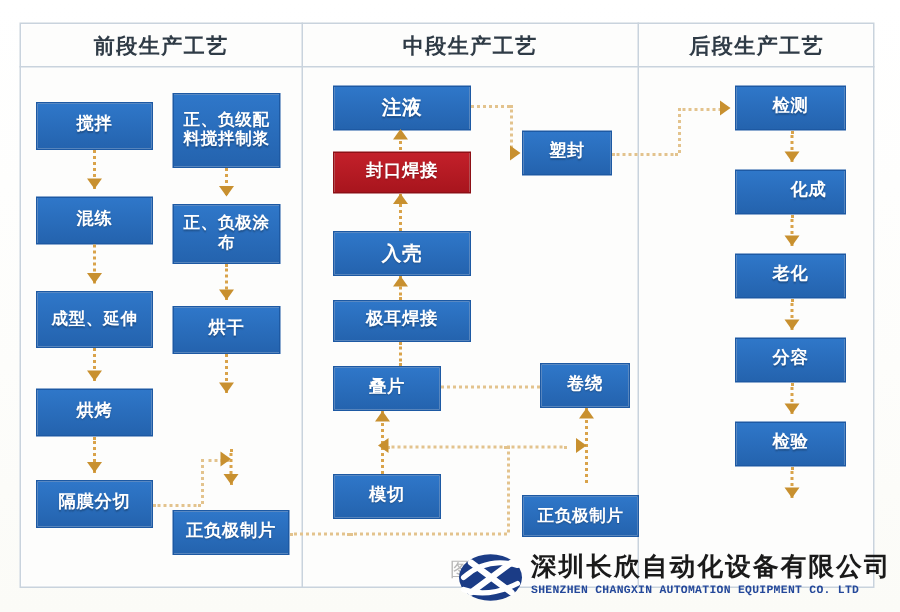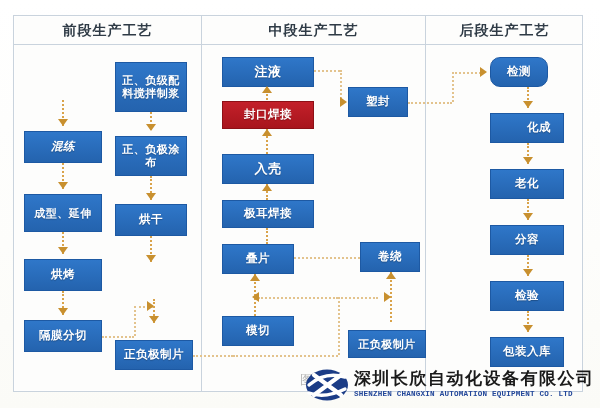--- a/index.html
+++ b/index.html
@@ -74,24 +74,25 @@
 
   <div class="frame"></div>
   <div class="hdrrow"></div>
   <div class="vdiv d1"></div>
   <div class="vdiv d2"></div>
 
   <div class="hdr h1">前段生产工艺</div>
   <div class="hdr h2">中段生产工艺</div>
   <div class="hdr h3">后段生产工艺</div>
 
+  <div class="box" style="left:24px;top:68px;width:78px;height:32px;">搅拌</div>
   <div class="vline" style="left:62px;top:100px;height:26px;"></div>
   <div class="arw down" style="left:58px;top:119px;"></div>
 
-  <div class="box" style="left:24px;top:131px;width:78px;height:32px;font-style:italic;">混练</div>
+  <div class="box" style="left:24px;top:131px;width:78px;height:32px;">混练</div>
   <div class="vline" style="left:62px;top:163px;height:26px;"></div>
   <div class="arw down" style="left:58px;top:182px;"></div>
 
   <div class="box small" style="left:24px;top:194px;width:78px;height:38px;padding:0 6px;">成型、延伸</div>
   <div class="vline" style="left:62px;top:232px;height:22px;"></div>
   <div class="arw down" style="left:58px;top:247px;"></div>
 
   <div class="box" style="left:24px;top:259px;width:78px;height:32px;">烘烤</div>
   <div class="vline" style="left:62px;top:291px;height:24px;"></div>
   <div class="arw down" style="left:58px;top:308px;"></div>
@@ -164,41 +165,40 @@
 
   <div class="box small" style="left:348px;top:330px;width:78px;height:28px;">正负极制片</div>
 
   <div class="arw right" style="left:384px;top:292px;"></div>
 
   <div class="hline pale" style="left:408px;top:102px;width:44px;"></div>
   <div class="vline pale" style="left:452px;top:72px;height:30px;"></div>
   <div class="hline pale" style="left:452px;top:72px;width:32px;"></div>
   <div class="arw right" style="left:480px;top:67px;"></div>
 
-  <div class="box" style="left:490px;top:57px;width:58px;height:30px;border-radius:10px;">检测</div>
+  <div class="box" style="left:490px;top:57px;width:74px;height:30px;">检测</div>
   <div class="vline" style="left:527px;top:87px;height:21px;"></div>
   <div class="arw down" style="left:523px;top:101px;"></div>
 
   <div class="box" style="left:490px;top:113px;width:74px;height:30px;padding-left:24px;">化成</div>
   <div class="vline" style="left:527px;top:143px;height:21px;"></div>
   <div class="arw down" style="left:523px;top:157px;"></div>
 
   <div class="box" style="left:490px;top:169px;width:74px;height:30px;">老化</div>
   <div class="vline" style="left:527px;top:199px;height:21px;"></div>
   <div class="arw down" style="left:523px;top:213px;"></div>
 
   <div class="box" style="left:490px;top:225px;width:74px;height:30px;">分容</div>
   <div class="vline" style="left:527px;top:255px;height:21px;"></div>
   <div class="arw down" style="left:523px;top:269px;"></div>
 
   <div class="box" style="left:490px;top:281px;width:74px;height:30px;">检验</div>
   <div class="vline" style="left:527px;top:311px;height:21px;"></div>
   <div class="arw down" style="left:523px;top:325px;"></div>
 
-  <div class="box" style="left:490px;top:337px;width:74px;height:30px;">包装入库</div>
 
   <div class="wm">图</div>
 
   <div class="footer">
     <div class="logomark">
       <svg viewBox="0 0 44 34" width="44" height="34" aria-hidden="true">
         <ellipse cx="22" cy="17" rx="21" ry="15.5" fill="#1b3c86"></ellipse>
         <path d="M9 7 L36 27 M36 7 L9 27" stroke="#ffffff" stroke-width="4.2" fill="none" stroke-linecap="round"></path>
         <path d="M4 17 Q20 3 40 9" stroke="#ffffff" stroke-width="3.4" fill="none" stroke-linecap="round"></path>
         <path d="M4 25 Q20 31 40 21" stroke="#ffffff" stroke-width="3.4" fill="none" stroke-linecap="round"></path>

